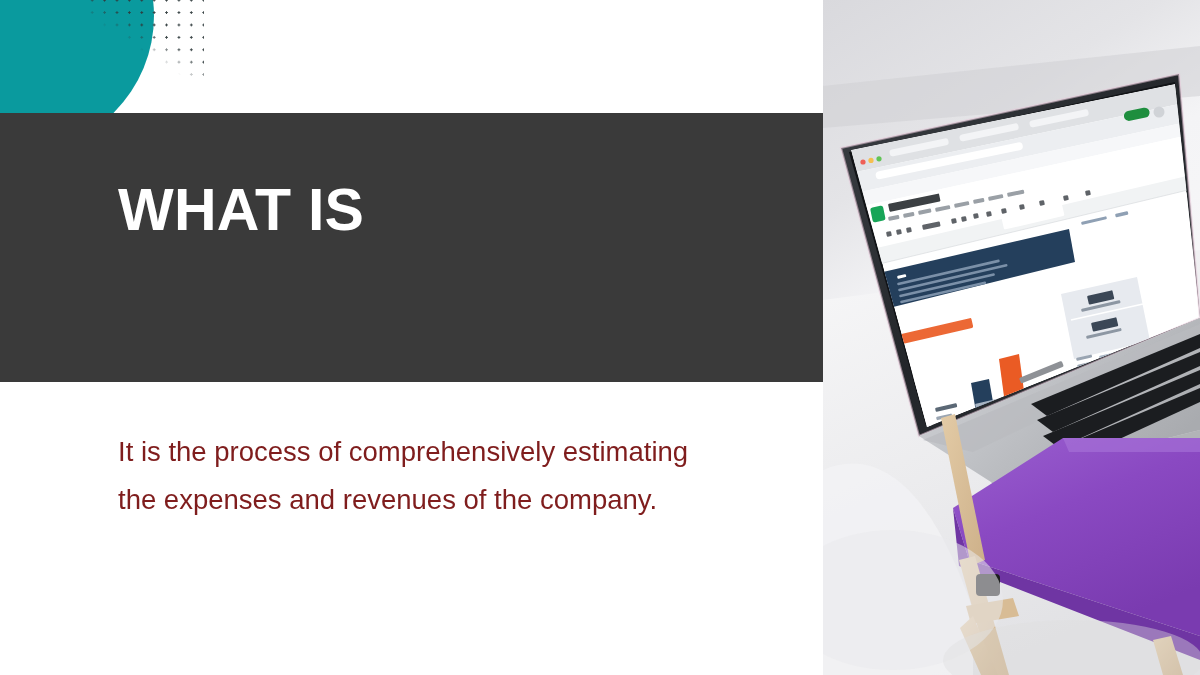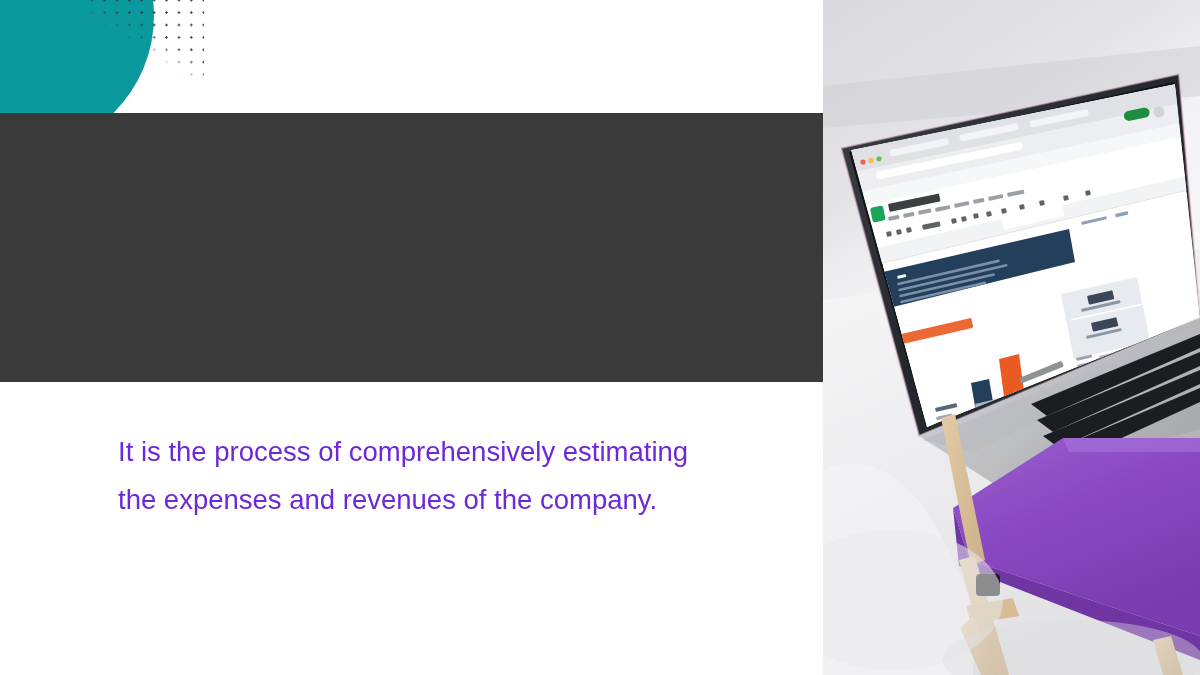--- a/index.html
+++ b/index.html
@@ -80,21 +80,21 @@
     white-space: nowrap;
   }
 
   #body-block {
     position: absolute;
     left: 118px;
     top: 428px;
     width: 600px;
   }
   #body-text {
-    color: #6d28d9;
+    color: #7f1d1d;
     font-size: 27.5px;
     line-height: 48px;
     font-weight: normal;
     margin: 0;
   }
 
   
   #photo {
     position: absolute;
     left: 823px;
@@ -112,20 +112,21 @@
 <div id="slide">
 
   <div id="left-panel">
 
     <div id="deco-circle"></div>
     <div id="deco-dots"></div>
 
     <div id="title-banner"></div>
 
     <div id="title-block">
+      <span class="title-line">WHAT IS</span>
     </div>
 
     <div id="body-block">
       <p id="body-text">It is the process of comprehensively estimating the expenses and revenues of the company.</p>
     </div>
 
   </div>
 
   <div id="photo">
     <svg width="377" height="675" viewBox="0 0 377 675">

